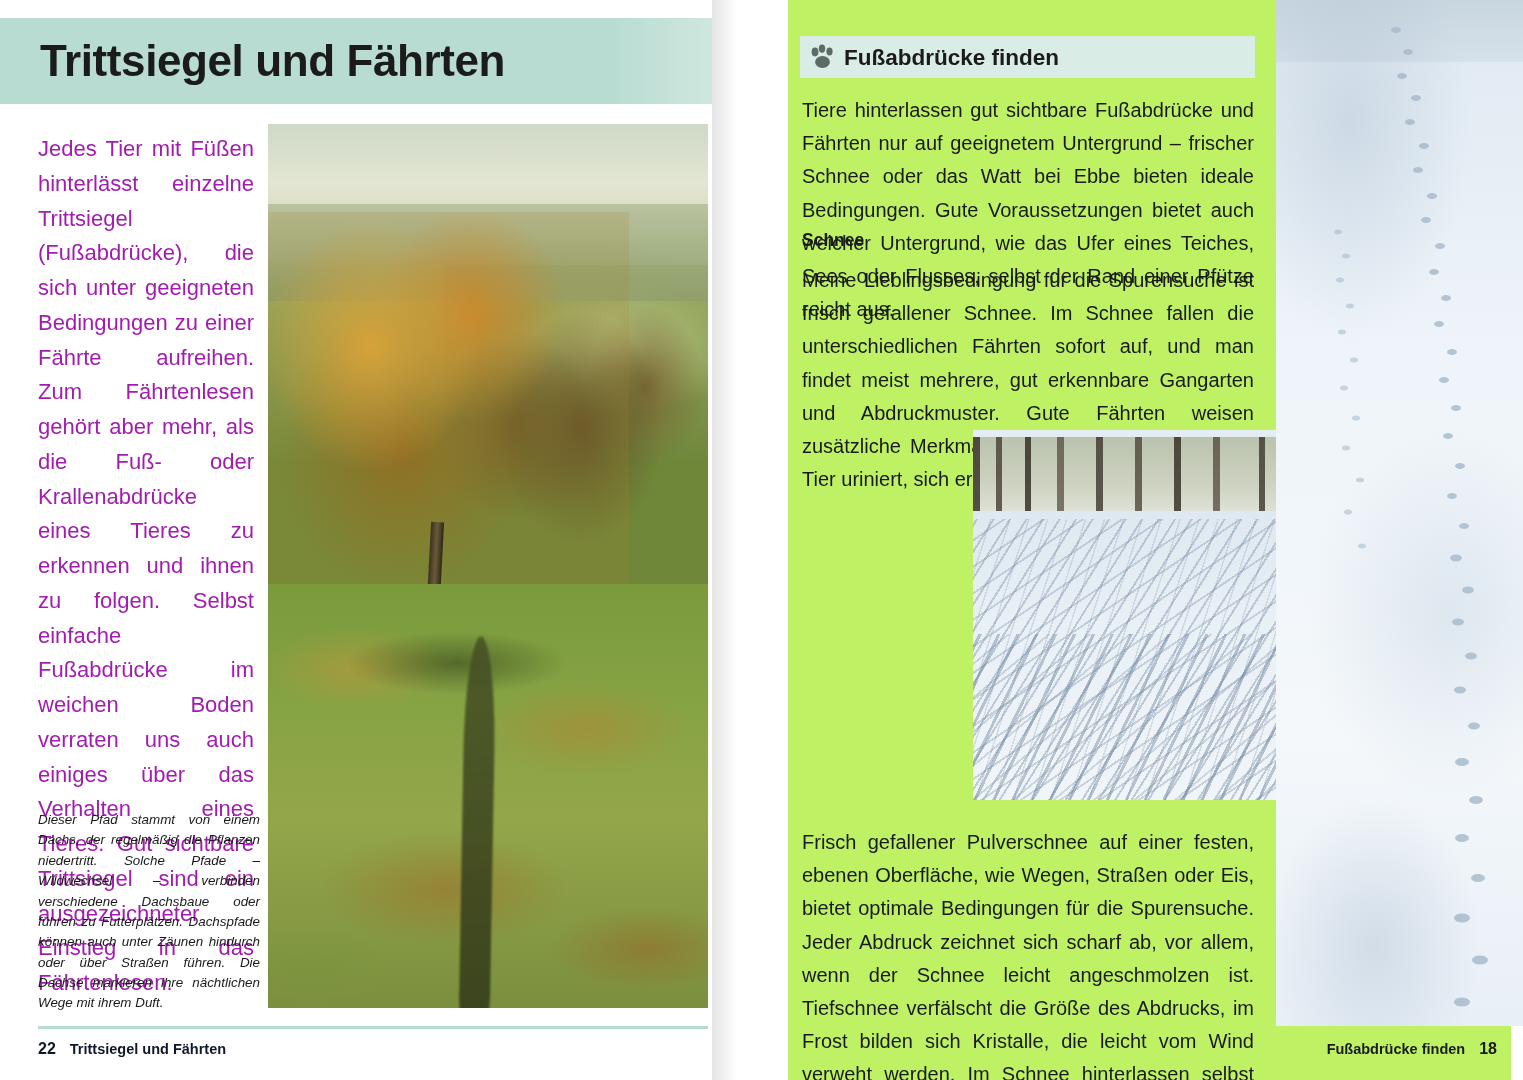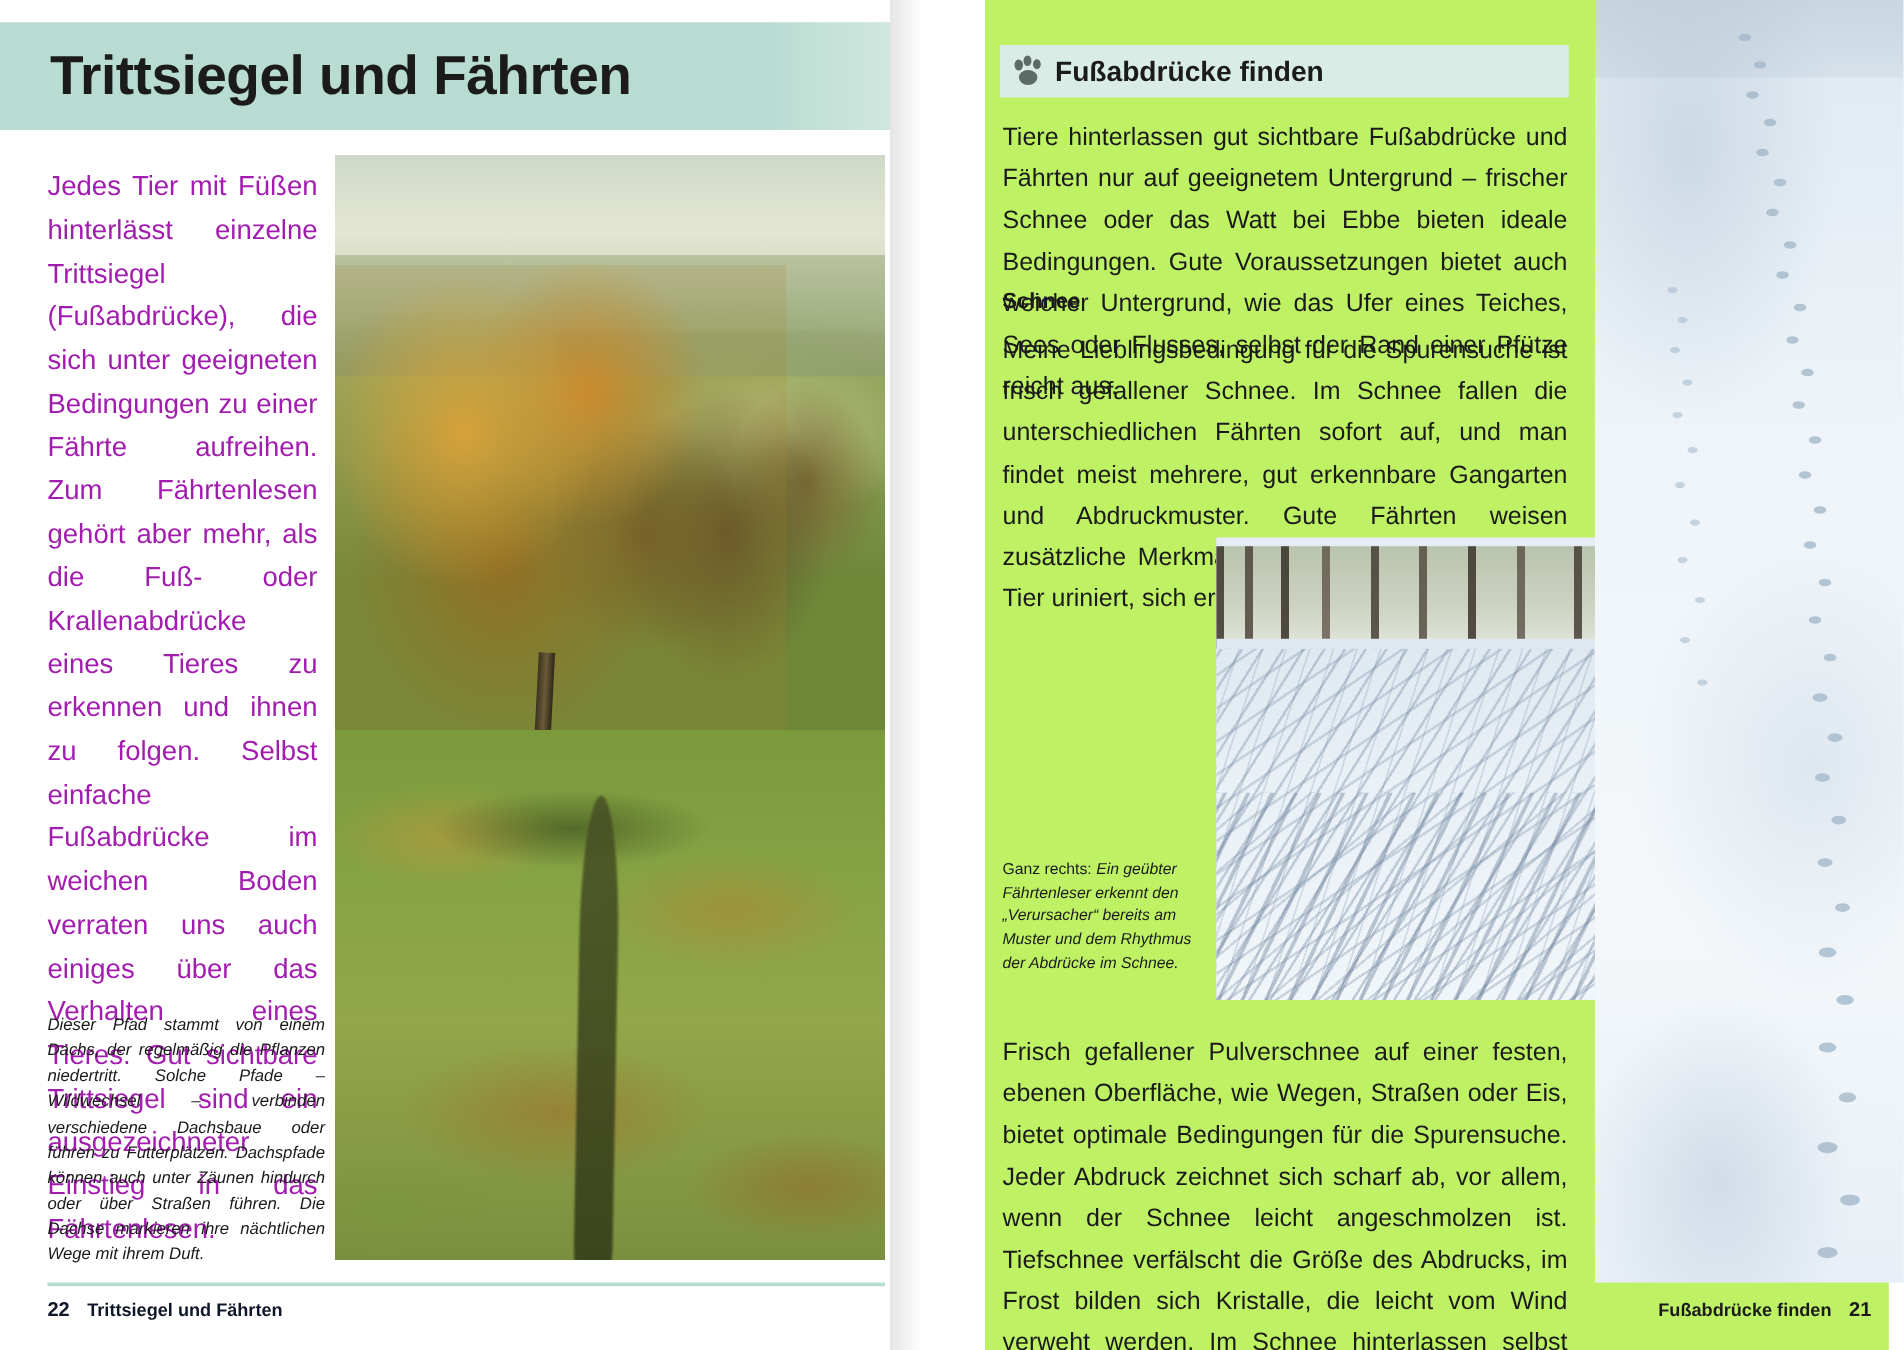--- a/index.html
+++ b/index.html
@@ -406,37 +406,34 @@
       <div class="section-title">Fußabdrücke finden</div>
     </div>
 
     <div class="rcol" id="r-intro">Tiere hinterlassen gut sichtbare Fußabdrücke und Fährten nur auf geeignetem Untergrund – frischer Schnee oder das Watt bei Ebbe bieten ideale Bedingungen. Gute Voraussetzungen bietet auch weicher Untergrund, wie das Ufer eines Teiches, Sees oder Flusses, selbst der Rand einer Pfütze reicht aus.</div>
 
     <div class="sub-head">Schnee</div>
 
     <div class="rcol" id="r-snow">Meine Lieblingsbedingung für die Spurensuche ist frisch gefallener Schnee. Im Schnee fallen die unterschiedlichen Fährten sofort auf, und man findet meist mehrere, gut erkennbare Gangarten und Abdruckmuster. Gute Fährten weisen zusätzliche Merkmale auf: Stellen, an denen das Tier uriniert, sich erleichtert oder gekratzt hat.</div>
 
 
-    <div class="side-cap" id="cap-ganzrechts">
-      <span class="lead">Ganz rechts: </span><span class="ital">Ein geübter Fährtenleser erkennt den „Verursacher“ bereits am Muster und dem Rhythmus der Abdrücke im Schnee.</span>
-    </div>
 
     <div class="photo-snow">
       <div class="snow-sky"></div>
       <div class="snow-trees"></div>
       <div class="snow-ground"></div>
       <div class="snow-tracks"></div>
       <div class="snow-tracks2"></div>
     </div>
 
     <div class="rcol" id="r-powder">Frisch gefallener Pulverschnee auf einer festen, ebenen Oberfläche, wie Wegen, Straßen oder Eis, bietet optimale Bedingungen für die Spurensuche. Jeder Abdruck zeichnet sich scharf ab, vor allem, wenn der Schnee leicht angeschmolzen ist. Tiefschnee verfälscht die Größe des Abdrucks, im Frost bilden sich Kristalle, die leicht vom Wind verweht werden. Im Schnee hinterlassen selbst zierliche Tiere große Löcher; gehen Sie auf die Knie, und untersuchen Sie den Grund des Loches. Dort zeichnet sich der eigentliche Abdruck ab.</div>
 
     <div class="footer-right">
       <span>Fußabdrücke finden</span>
-      <span class="pg">21</span>
+      <span class="pg">18</span>
     </div>
   </div>
 
   <div class="photo-bleed">
     <div class="bleed-top"></div>
     <div class="bleed-snow"></div>
     <svg class="bleed-trail" viewBox="0 0 247 1026" preserveAspectRatio="none">
       <g fill="#a9bccd" opacity="0.85">
         <ellipse cx="120" cy="30" rx="5" ry="3"></ellipse>
           <ellipse cx="132" cy="52" rx="5" ry="3"></ellipse>

